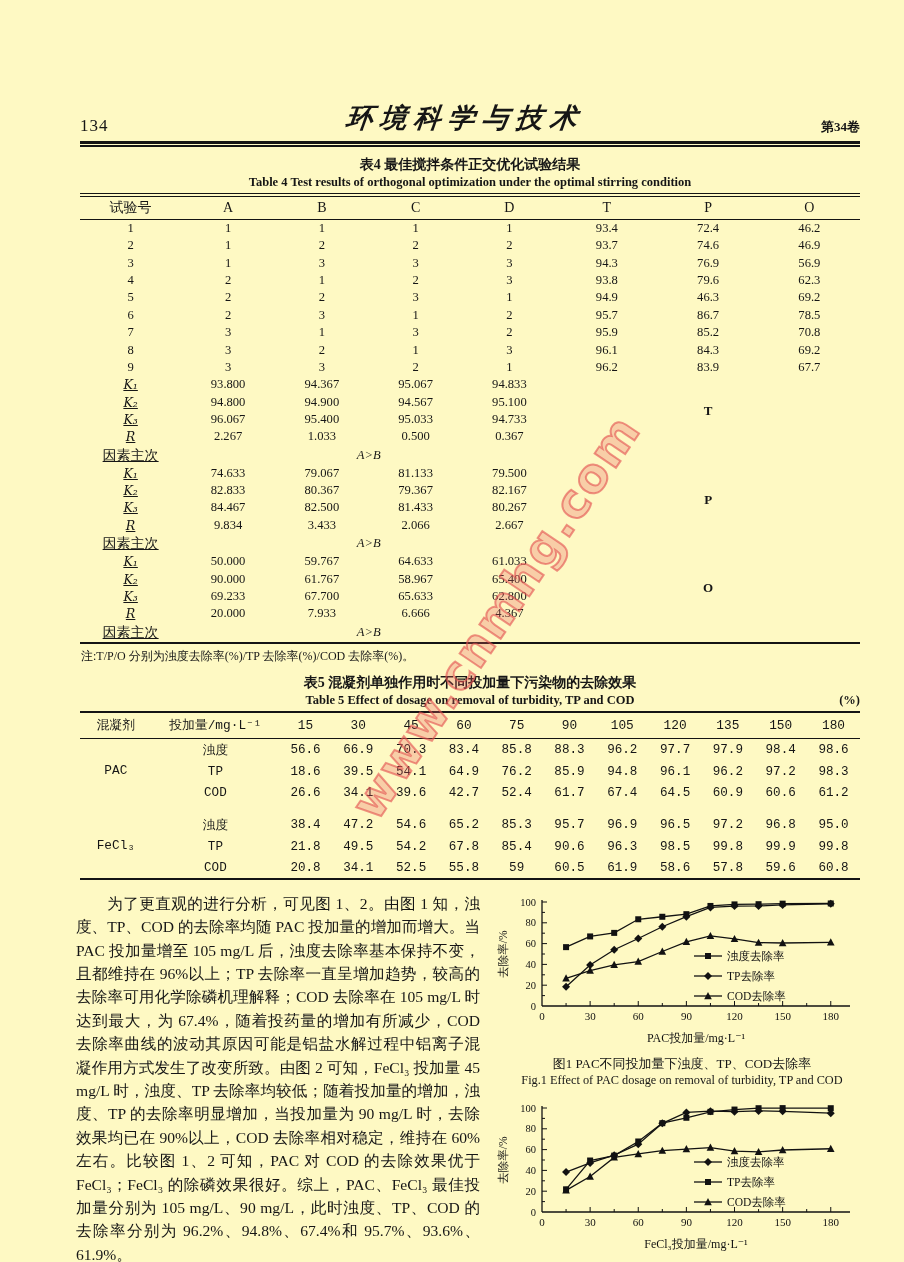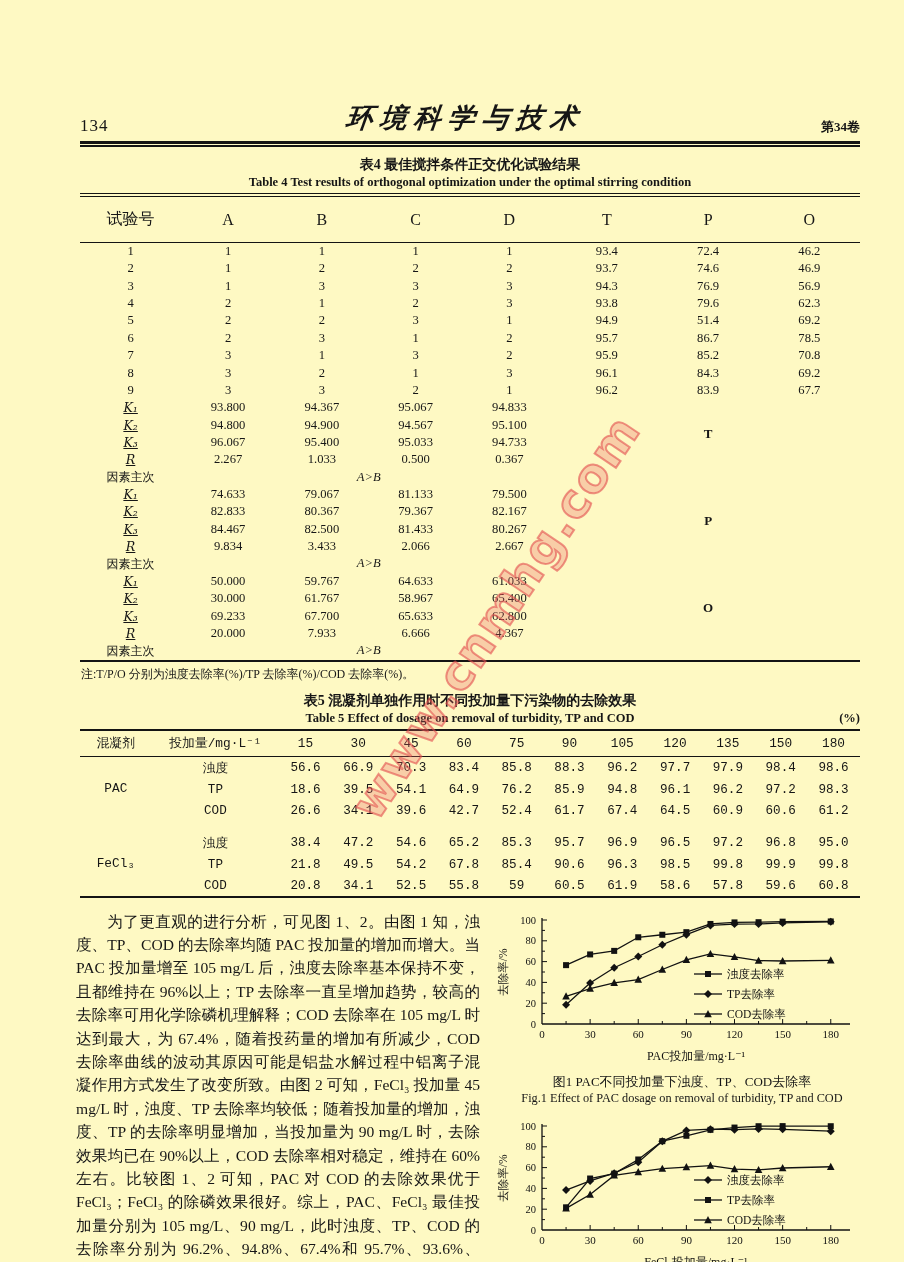--- a/index.html
+++ b/index.html
@@ -19,24 +19,24 @@
   .rule-double{height:6px;margin:5px 44px 0 80px;
     background:linear-gradient(to bottom,#141414 0 3px,transparent 3px 4.5px,#141414 4.5px 6px);}
   
   .sect{margin:9px 44px 0 80px;}
   .tbl-title-cn{text-align:center;font-size:14px;font-weight:bold;margin:2px 0 1px 0;}
   .tbl-title-en{text-align:center;font-size:12.5px;font-weight:bold;margin:0 0 3px 0;position:relative;}
   .unit-label{position:absolute;right:0;top:0;font-weight:bold;font-size:12.5px;}
   
   table{border-collapse:collapse;width:100%;}
   .t4{border-top:4px double #141414;border-bottom:2.5px solid #141414;}
-  .t4 th{font-size:16px;font-weight:normal;padding:12px 2px;border-bottom:1.2px solid #141414;}
+  .t4 th{font-size:14px;font-weight:normal;padding:2px 2px;border-bottom:1.2px solid #141414;}
   .t4 td{font-size:12.6px;text-align:center;padding:1px 2px;line-height:1.22;}
   .t4 .klab{font-style:italic;font-family:"DejaVu Serif",serif;text-decoration:underline;}
-  .t4 .factor{font-size:12px;}
+  .t4 .factor{font-size:14px;text-decoration:underline;}
   .t4 .order{font-style:italic;}
   .t4 .group-label{vertical-align:middle;font-weight:bold;font-size:13px;}
   .t4-note{font-size:12px;margin:4px 0 0 1px;}
   .t5{border-top:2.5px solid #141414;border-bottom:2.5px solid #141414;margin-top:1px;font-family:Liberation Mono, monospace;}
   .t5 th{font-size:12.8px;font-weight:normal;padding:4px 2px;border-bottom:1.2px solid #141414;}
   .t5 td{font-size:12.6px;text-align:center;padding:3.2px 2px;}
   .t5 .coagulant{vertical-align:middle;font-size:12.8px;}
   .t5 tr.group-start td{padding-top:14px;}
   
   .body-cols{display:flex;margin:12px 34px 0 76px;gap:14px;}
@@ -134,21 +134,21 @@
             <td>79.6</td>
             <td>62.3</td>
           </tr>
           <tr>
             <td>5</td>
             <td>2</td>
             <td>2</td>
             <td>3</td>
             <td>1</td>
             <td>94.9</td>
-            <td>51.4</td>
+            <td>46.3</td>
             <td>69.2</td>
           </tr>
           <tr>
             <td>6</td>
             <td>2</td>
             <td>3</td>
             <td>1</td>
             <td>2</td>
             <td>95.7</td>
             <td>86.7</td>
@@ -281,21 +281,21 @@
             <td>50.000</td>
             <td>59.767</td>
             <td>64.633</td>
             <td>61.033</td>
             <td></td>
             <td rowspan="4" class="group-label">O</td>
             <td></td>
           </tr>
           <tr>
             <td class="klab">K₂</td>
-            <td>30.000</td>
+            <td>90.000</td>
             <td>61.767</td>
             <td>58.967</td>
             <td>65.400</td>
             <td></td>
             <td></td>
           </tr>
           <tr>
             <td class="klab">K₃</td>
             <td>69.233</td>
             <td>67.700</td>

